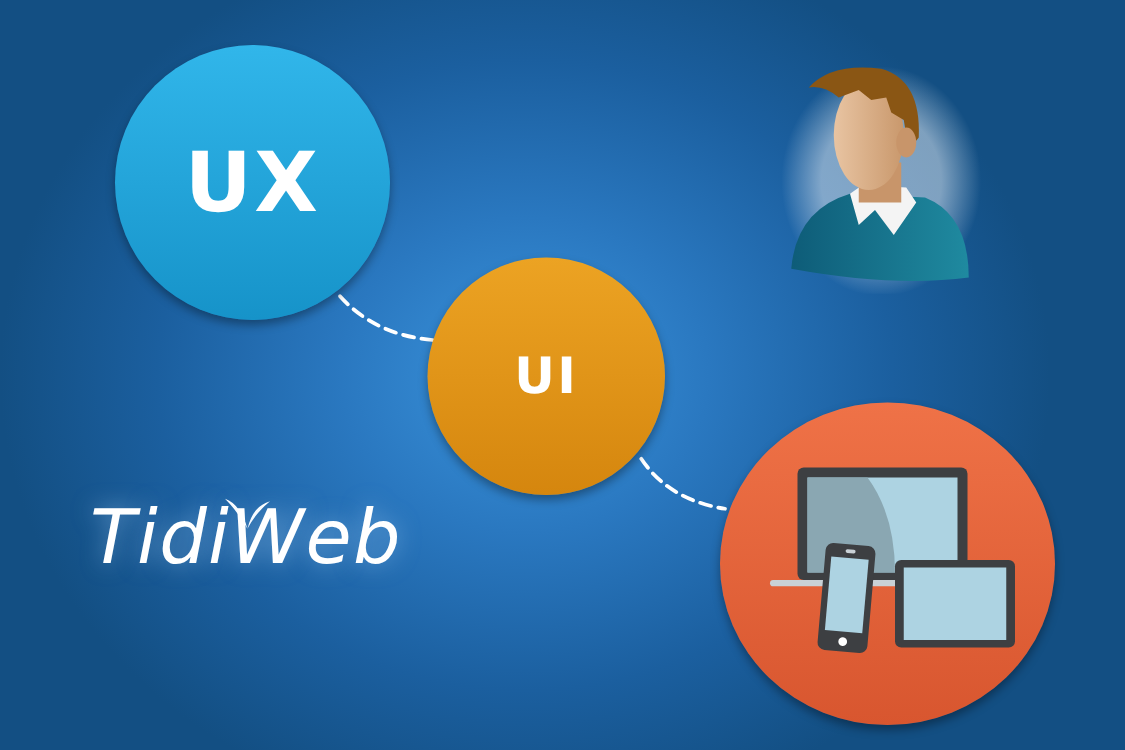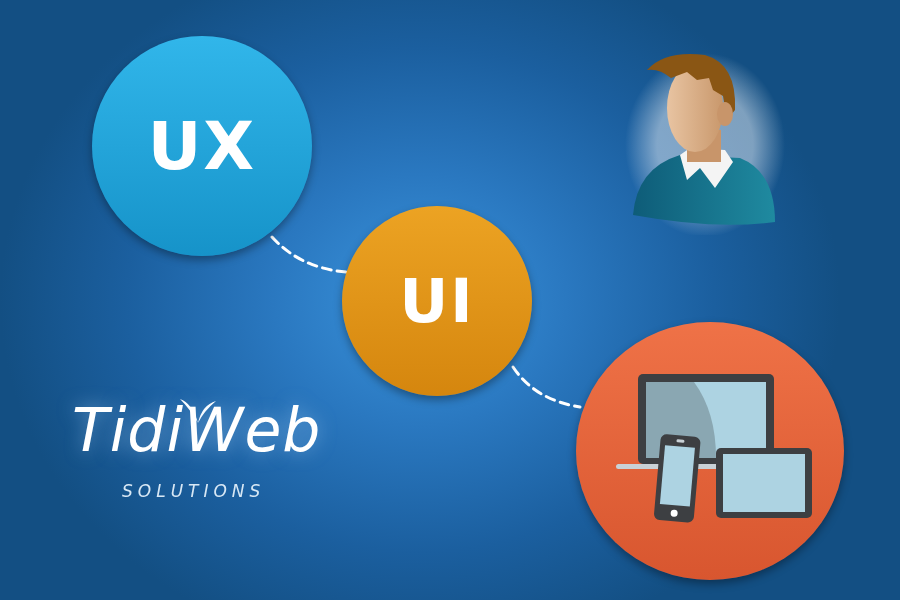--- a/index.html
+++ b/index.html
@@ -16,21 +16,21 @@
     }
     .circle .label {
       color: #fff; font-family: "DejaVu Sans", sans-serif; font-weight: bold;
       letter-spacing: 2px;
     }
     .ux { left: 92px; top: 36px; width: 220px; height: 220px;
       background: linear-gradient(#31b6ea, #1693c9); }
     .ux .label { font-size: 66px; }
     .ui { left: 342px; top: 206px; width: 190px; height: 190px;
       background: linear-gradient(#eca323, #d5860e); }
-    .ui .label { font-size: 60px; }
+    .ui .label { font-size: 40px; }
     .dev { left: 576px; top: 322px; width: 268px; height: 258px;
       background: linear-gradient(#ef7247, #d8562f); }
     .connector { position: absolute; left: 0; top: 0; }
     .person { position: absolute; left: 625px; top: 50px; width: 160px; height: 185px; }
     .logo { position: absolute; left: 70px; top: 395px; width: 280px; height: 120px; font-style: italic; }
     .logo-main {
       position: absolute; left: 2px; top: 0; color: #fff;
       font-family: "DejaVu Sans", sans-serif; font-weight: 200; font-size: 60px;
       letter-spacing: 1px; text-shadow: 0 0 18px rgba(180,220,255,0.5);
     }
@@ -101,16 +101,15 @@
     <path d="M22 20 Q 40 0 80 5 Q 112 14 110 60 L 102 70 L 98 46 L 88 40 L 84 28 L 72 30 L 62 22 L 46 28 Q 34 18 22 20 Z" fill="#8a5614"></path>
     <ellipse cx="100" cy="64" rx="8" ry="12" fill="#c8956a"></ellipse>
   </svg>
 
   <div class="logo">
     <svg class="leaf" width="40" height="28" viewBox="0 0 40 28">
       <path d="M20 26 Q 14 6 2 2 Q 12 12 20 26 Z" fill="#fff"></path>
       <path d="M20 26 Q 24 8 38 4 Q 26 14 20 26 Z" fill="#fff"></path>
     </svg>
     <div class="logo-main">TidiWeb</div>
-    <div class="logo-sub">SOLUTIONS</div>
   </div>
 
 </div>
 
 </body></html>

